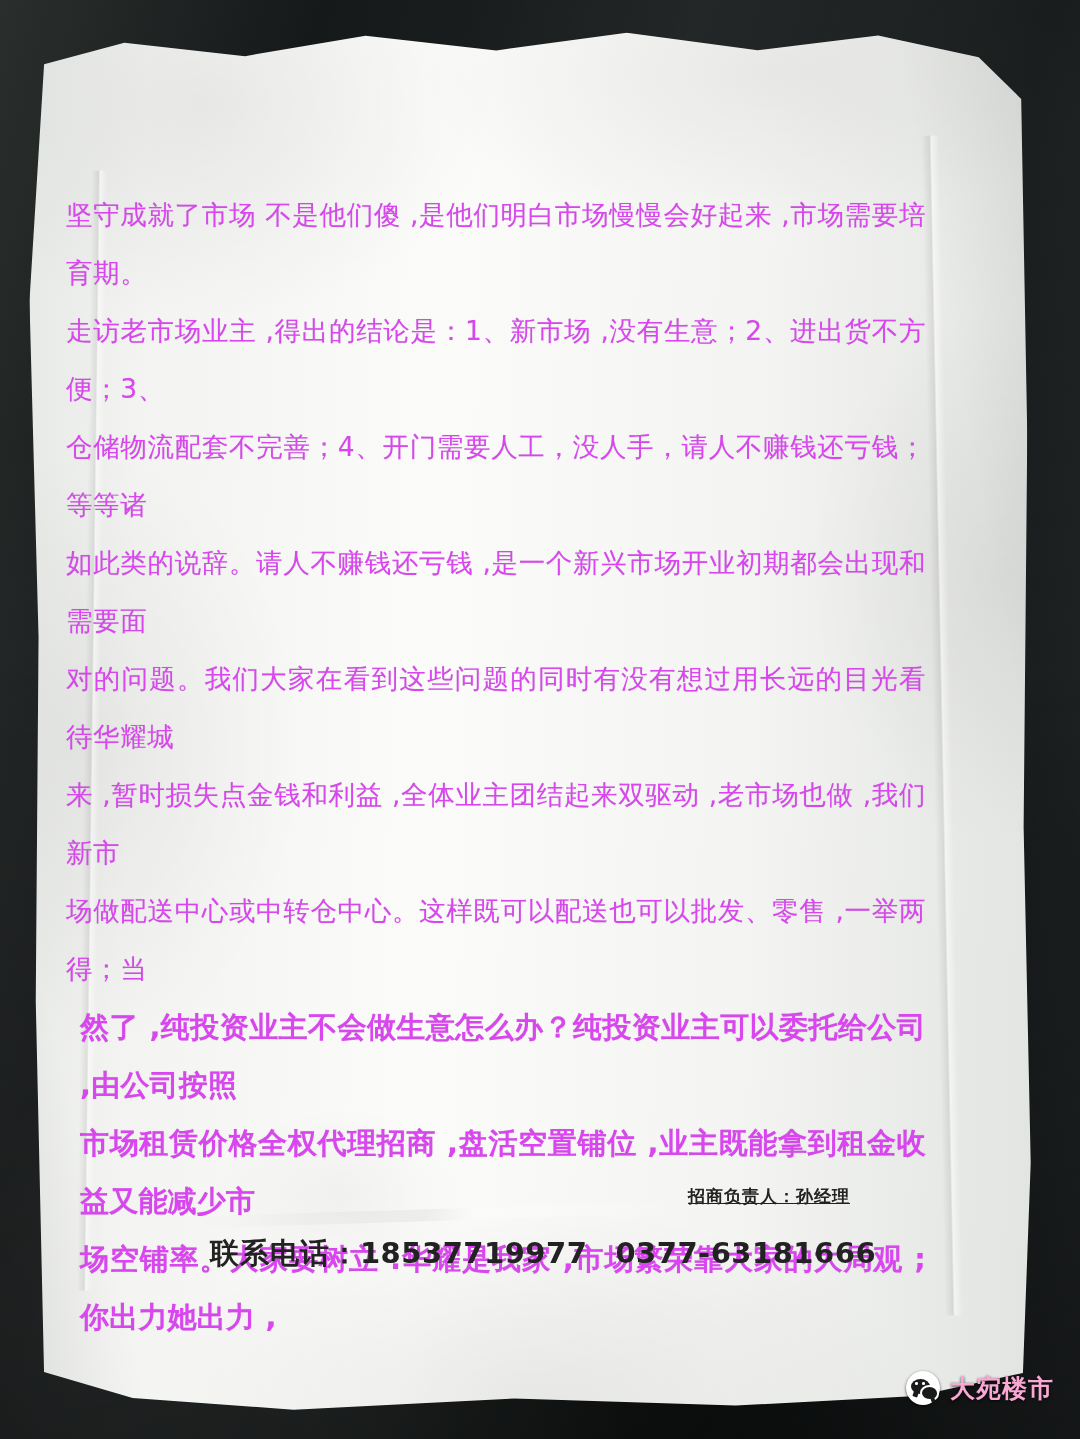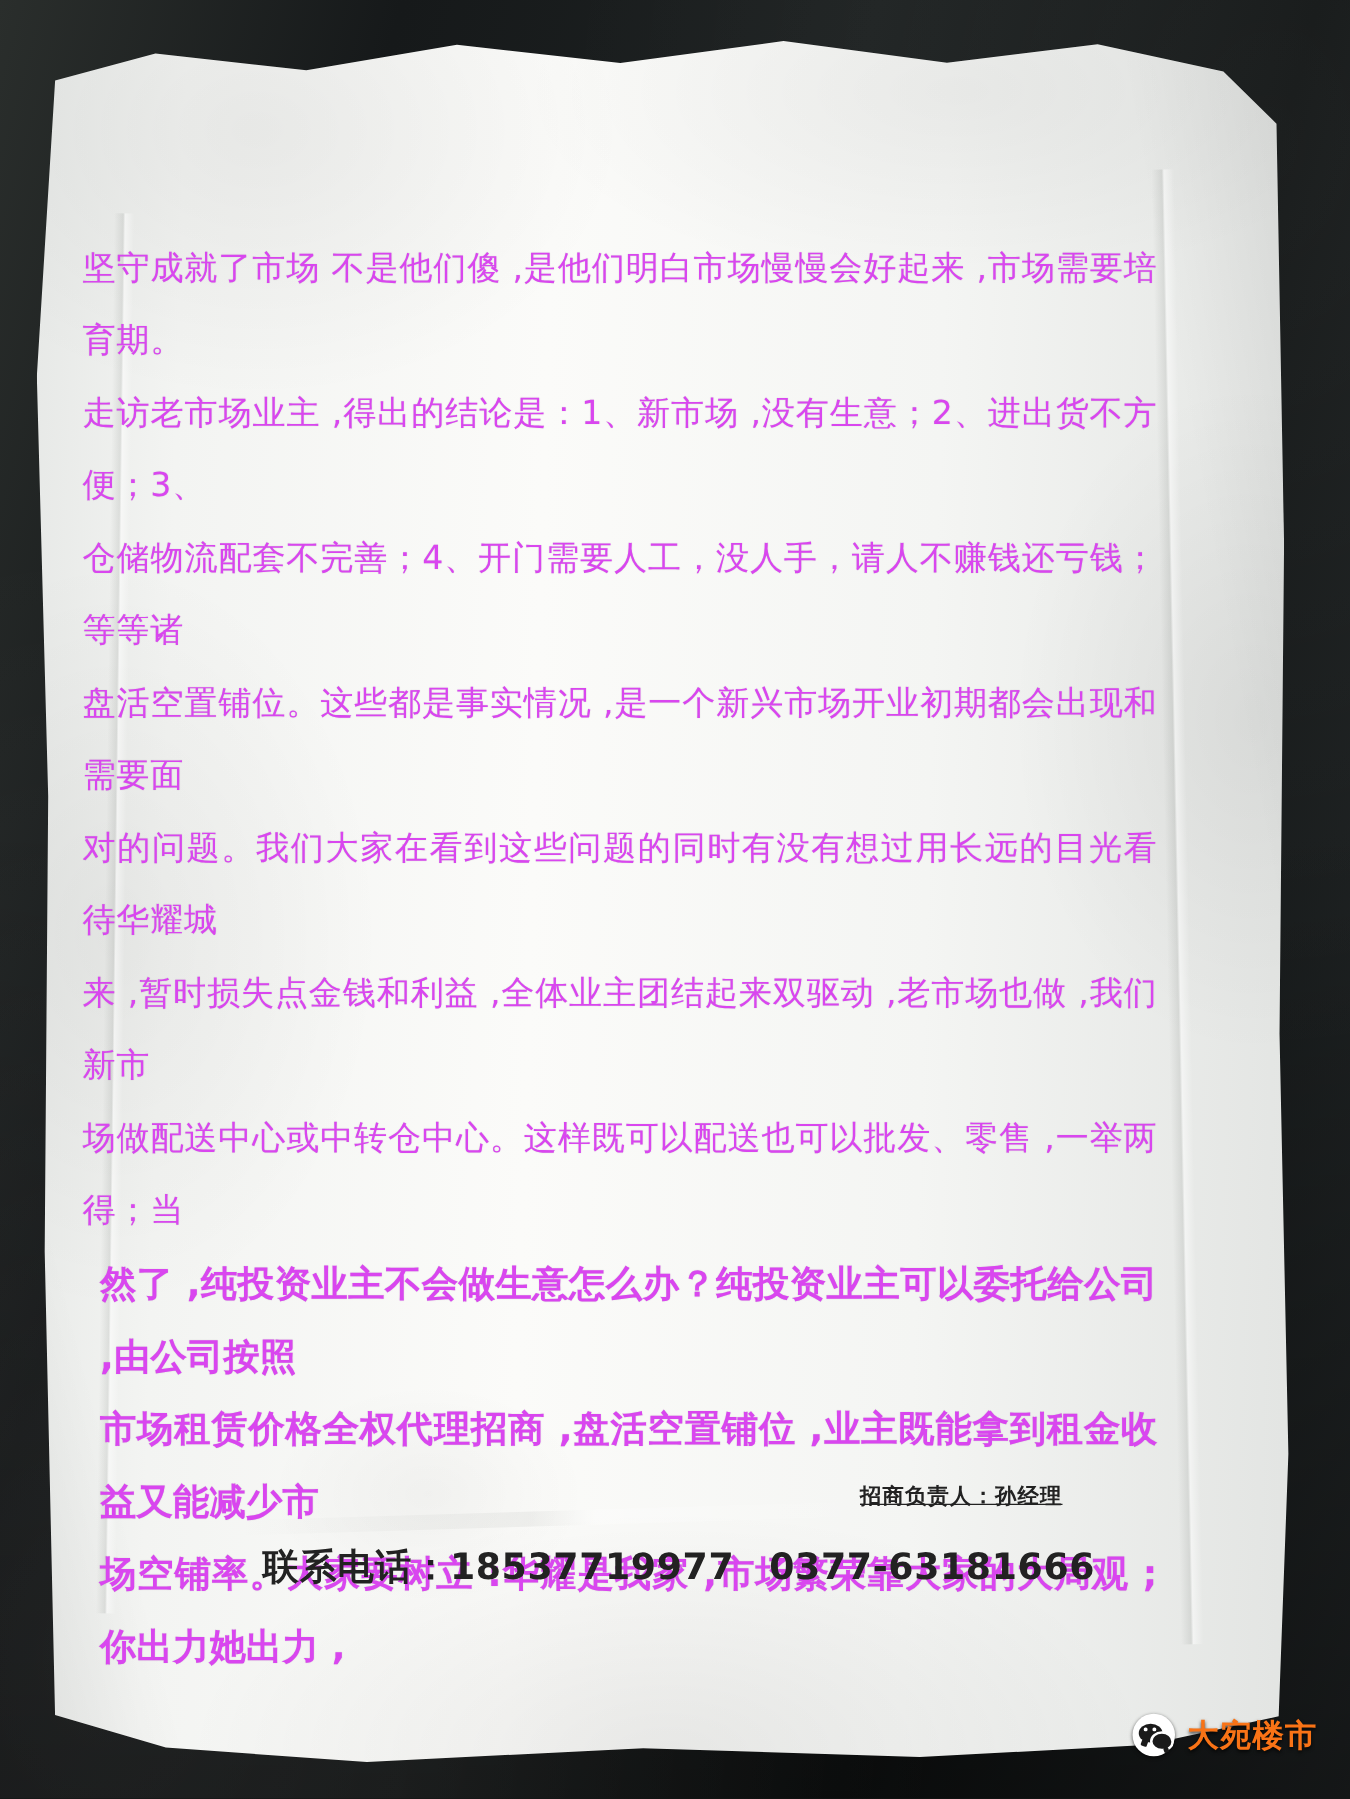--- a/index.html
+++ b/index.html
@@ -127,21 +127,21 @@
   .sign .line2 .gap { display: inline-block; width: 28px; }
 
   
   .watermark {
     position: absolute;
     right: 26px;
     bottom: 34px;
     display: flex;
     align-items: center;
     gap: 10px;
-    color: #f97316;
+    color: #f9a8d4;
     font-size: 25px;
     font-weight: 700;
     letter-spacing: 1px;
     text-shadow: 0 1px 3px rgba(0,0,0,0.8);
     font-family: "DejaVu Sans", "Liberation Sans", sans-serif;
   }
   .wechat {
     width: 34px; height: 34px;
     border-radius: 50%;
     background: #ffffff;
@@ -193,21 +193,21 @@
     <div class="paper-sheen"></div>
     <div class="fold f1"></div>
     <div class="fold f2"></div>
     <div class="fold f3"></div>
   </div>
 
   <div class="doc">
     <p>坚守成就了市场 不是他们傻 ,是他们明白市场慢慢会好起来 ,市场需要培育期。</p>
     <p>走访老市场业主 ,得出的结论是：1、新市场 ,没有生意；2、进出货不方便；3、</p>
     <p>仓储物流配套不完善；4、开门需要人工，没人手，请人不赚钱还亏钱；等等诸</p>
-    <p>盘活空置铺位。这些都是事实情况 ,是一个新兴市场开业初期都会出现和需要面</p>
+    <p>如此类的说辞。请人不赚钱还亏钱 ,是一个新兴市场开业初期都会出现和需要面</p>
     <p>对的问题。我们大家在看到这些问题的同时有没有想过用长远的目光看待华耀城</p>
     <p>来 ,暂时损失点金钱和利益 ,全体业主团结起来双驱动 ,老市场也做 ,我们新市</p>
     <p>场做配送中心或中转仓中心。这样既可以配送也可以批发、零售 ,一举两得；当</p>
     <p class="bold">然了 ,纯投资业主不会做生意怎么办？纯投资业主可以委托给公司 ,由公司按照</p>
     <p class="bold">市场租赁价格全权代理招商 ,盘活空置铺位 ,业主既能拿到租金收益又能减少市</p>
     <p class="bold">场空铺率。大家要树立 :华耀是我家 ,市场繁荣靠大家的大局观 ;你出力她出力 ,</p>
 
   </div>
 
   <div class="sign">

